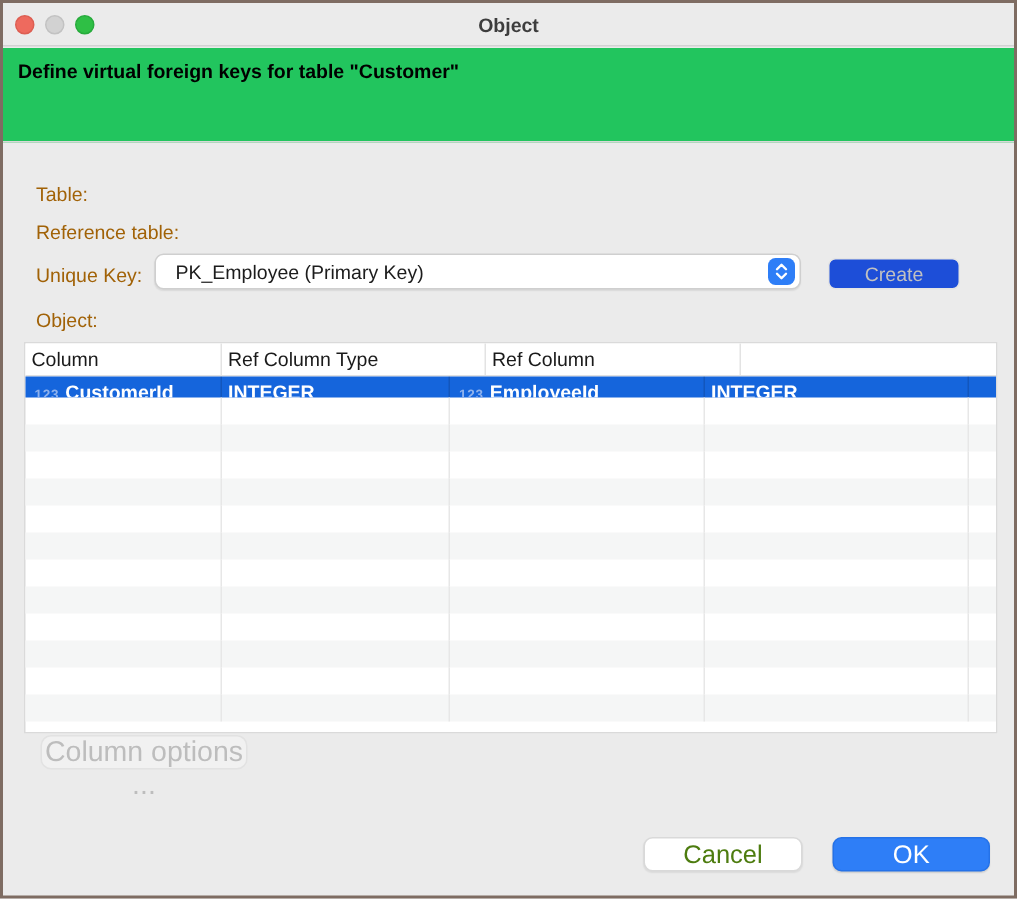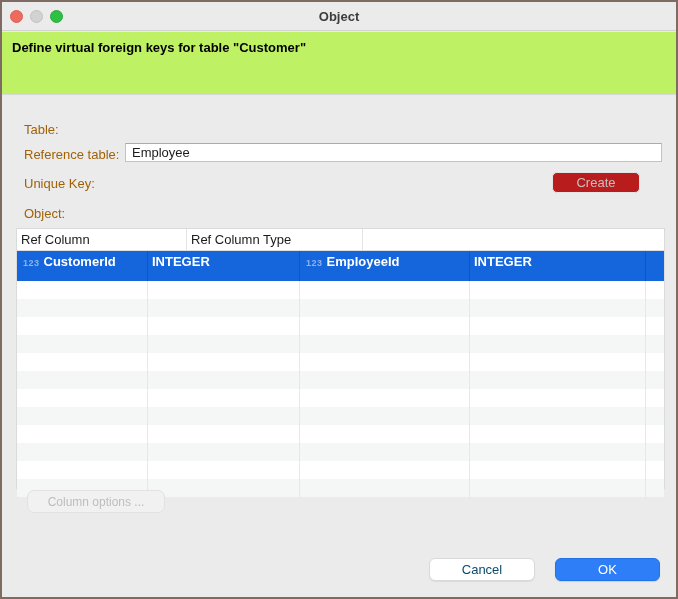--- a/index.html
+++ b/index.html
@@ -21,21 +21,21 @@
   .t-close { left:8px;  background:#ee6a5e; border:1px solid #dd5e52; }
   .t-min   { left:28px; background:#d2d2d2; border:1px solid #c2c2c2; }
   .t-zoom  { left:48px; background:#2fbf45; border:1px solid #27ab3c; }
   .title {
     position:absolute; left:0; right:0; top:0; height:29px;
     line-height:29px; text-align:center; font-weight:bold; color:#3d3d3d;
   }
   
   .header-panel {
     position:absolute; left:0; top:30px; right:0; height:63px;
-    background:#bef264; border-bottom:1px solid #d8d8d8;
+    background:#22c55e; border-bottom:1px solid #d8d8d8;
   }
   .header-text { position:absolute; left:10px; top:8px; font-weight:bold; color:#000; }
   
   .lbl { position:absolute; left:22px; color:#a16207; }
   .inp {
     position:absolute; left:123px; width:537px; height:19px;
     border:1px solid #c3c3c3; border-top-color:#ababab; background:#fff;
     font-family:inherit; font-size:13px; color:#1c1c1c; padding:0 6px;
   }
   .select {
@@ -44,62 +44,62 @@
     box-shadow:0 1px 1px rgba(0,0,0,0.08);
     display:flex; align-items:center; cursor:default;
   }
   .select-text { padding-left:13px; flex:1; }
   .stepper {
     width:18px; height:18px; margin-right:3px; border-radius:5px;
     background:#2e7ef7; display:flex; align-items:center; justify-content:center;
   }
   .btn-create {
     position:absolute; left:550px; top:170px; width:88px; height:21px;
-    background:#b91c1c; border:1px solid #e4e4e4; border-radius:5px;
+    background:#1d4ed8; border:1px solid #e4e4e4; border-radius:5px;
     color:#c1c1c1; font-size:13px; font-family:inherit;
   }
   
   .cols-table {
     position:absolute; left:14px; top:226px; width:649px; height:261px;
     background:#fff; border:1px solid #dadada;
   }
   .trow { display:flex; width:100%; }
   .tcell { flex:none; padding-left:4px; overflow:hidden; white-space:nowrap; }
   .c1 { width:131px; } .c2 { width:152px; } .c3 { width:170px; } .c4 { width:176px; }
   .c5 { flex:1; }
   .thead { height:22px; background:#fff; border-bottom:1px solid #e0e0e0; }
   .thead .tcell { line-height:21px; color:#1a1a1a; border-right:1px solid #e3e3e3; }
   .thead .c5 { border-right:none; }
-  .sel-row { height:30px; background:#1565dc; color:#fff; font-weight:600;justify-content:space-between; }
+  .sel-row { height:14px; background:#1565dc; color:#fff; font-weight:600;justify-content:space-between; }
   .sel-row .tcell { line-height:22px; border-right:1px solid rgba(0,0,0,0.14); }
   .sel-row .c5 { border-right:none; }
   .type-badge {
     font-size:9px; font-weight:600; color:#8fb2ed;
     margin:0 4px 0 2px; letter-spacing:0.5px;
   }
   .erow { height:18px; }
   .erow:nth-child(even) { background:#f5f6f6; }
   .erow .tcell { height:100%; border-right:1px solid #e7e7e7; }
   .erow .c5 { border-right:none; }
   
   .btn-colopts {
     position:absolute; left:25px; top:488px; width:138px; height:23px;
     background:#f1f1f1; border:1px solid #e2e2e2; border-radius:7px;
-    color:#bdbdbd; font-size:12px; font-family:inherit;
+    color:#bdbdbd; font-size:19px; font-family:inherit;
   }
   .btn-cancel {
     position:absolute; left:427px; top:556px; width:106px; height:23px;
     background:#ffffff; border:1px solid #d9d9d9; border-radius:6px;
-    color:#0c4a6e; font-size:13px; font-family:inherit;
+    color:#4d7c0f; font-size:17px; font-family:inherit;
     box-shadow:0 1px 1px rgba(0,0,0,0.07); cursor:pointer;
   }
   .btn-ok {
     position:absolute; left:553px; top:556px; width:105px; height:23px;
     background:#2e7ef7; border:1px solid #2572e8; border-radius:6px;
-    color:#ffffff; font-size:13px; font-family:inherit;
+    color:#ffffff; font-size:17px; font-family:inherit;
     box-shadow:0 1px 1px rgba(0,0,0,0.12); cursor:pointer;
   }
 </style>
 </head>
 <body>
 
 <div class="window">
 
   <div class="titlebar">
     <div class="traffic t-close"></div>
@@ -108,31 +108,40 @@
     <div class="title">Object</div>
   </div>
 
   <div class="header-panel">
     <div class="header-text">Define virtual foreign keys for table "Customer"</div>
   </div>
 
   <div class="lbl" style="top:120px;">Table:</div>
 
   <div class="lbl" style="top:145px;">Reference table:</div>
-  <input class="inp" style="top: 141px;" value="Employee">
 
   <div class="lbl" style="top:174px;">Unique Key:</div>
+  <div class="select">
+    <span class="select-text">PK_Employee (Primary Key)</span>
+    <span class="stepper">
+      <svg width="10" height="12" viewBox="0 0 10 12">
+        <path d="M2 4.5 L5 1.5 L8 4.5" fill="none" stroke="#fff" stroke-width="1.6" stroke-linecap="round" stroke-linejoin="round"></path>
+        <path d="M2 7.5 L5 10.5 L8 7.5" fill="none" stroke="#fff" stroke-width="1.6" stroke-linecap="round" stroke-linejoin="round"></path>
+      </svg>
+    </span>
+  </div>
   <button class="btn-create" disabled="">Create</button>
 
   <div class="lbl" style="top:204px;">Object:</div>
 
   <div class="cols-table">
     <div class="trow thead">
+      <div class="tcell c1">Column</div>
+      <div class="tcell c4">Ref Column Type</div>
       <div class="tcell c3">Ref Column</div>
-      <div class="tcell c4">Ref Column Type</div>
       <div class="tcell c5"></div>
     </div>
     <div class="trow sel-row" style="background: rgb(21, 101, 220);">
       <div class="tcell c1"><span class="type-badge">123</span><span>CustomerId</span></div>
       <div class="tcell c2">INTEGER</div>
       <div class="tcell c3"><span class="type-badge">123</span><span>EmployeeId</span></div>
       <div class="tcell c4">INTEGER</div>
       <div class="tcell c5"></div>
     </div>
     <div>

